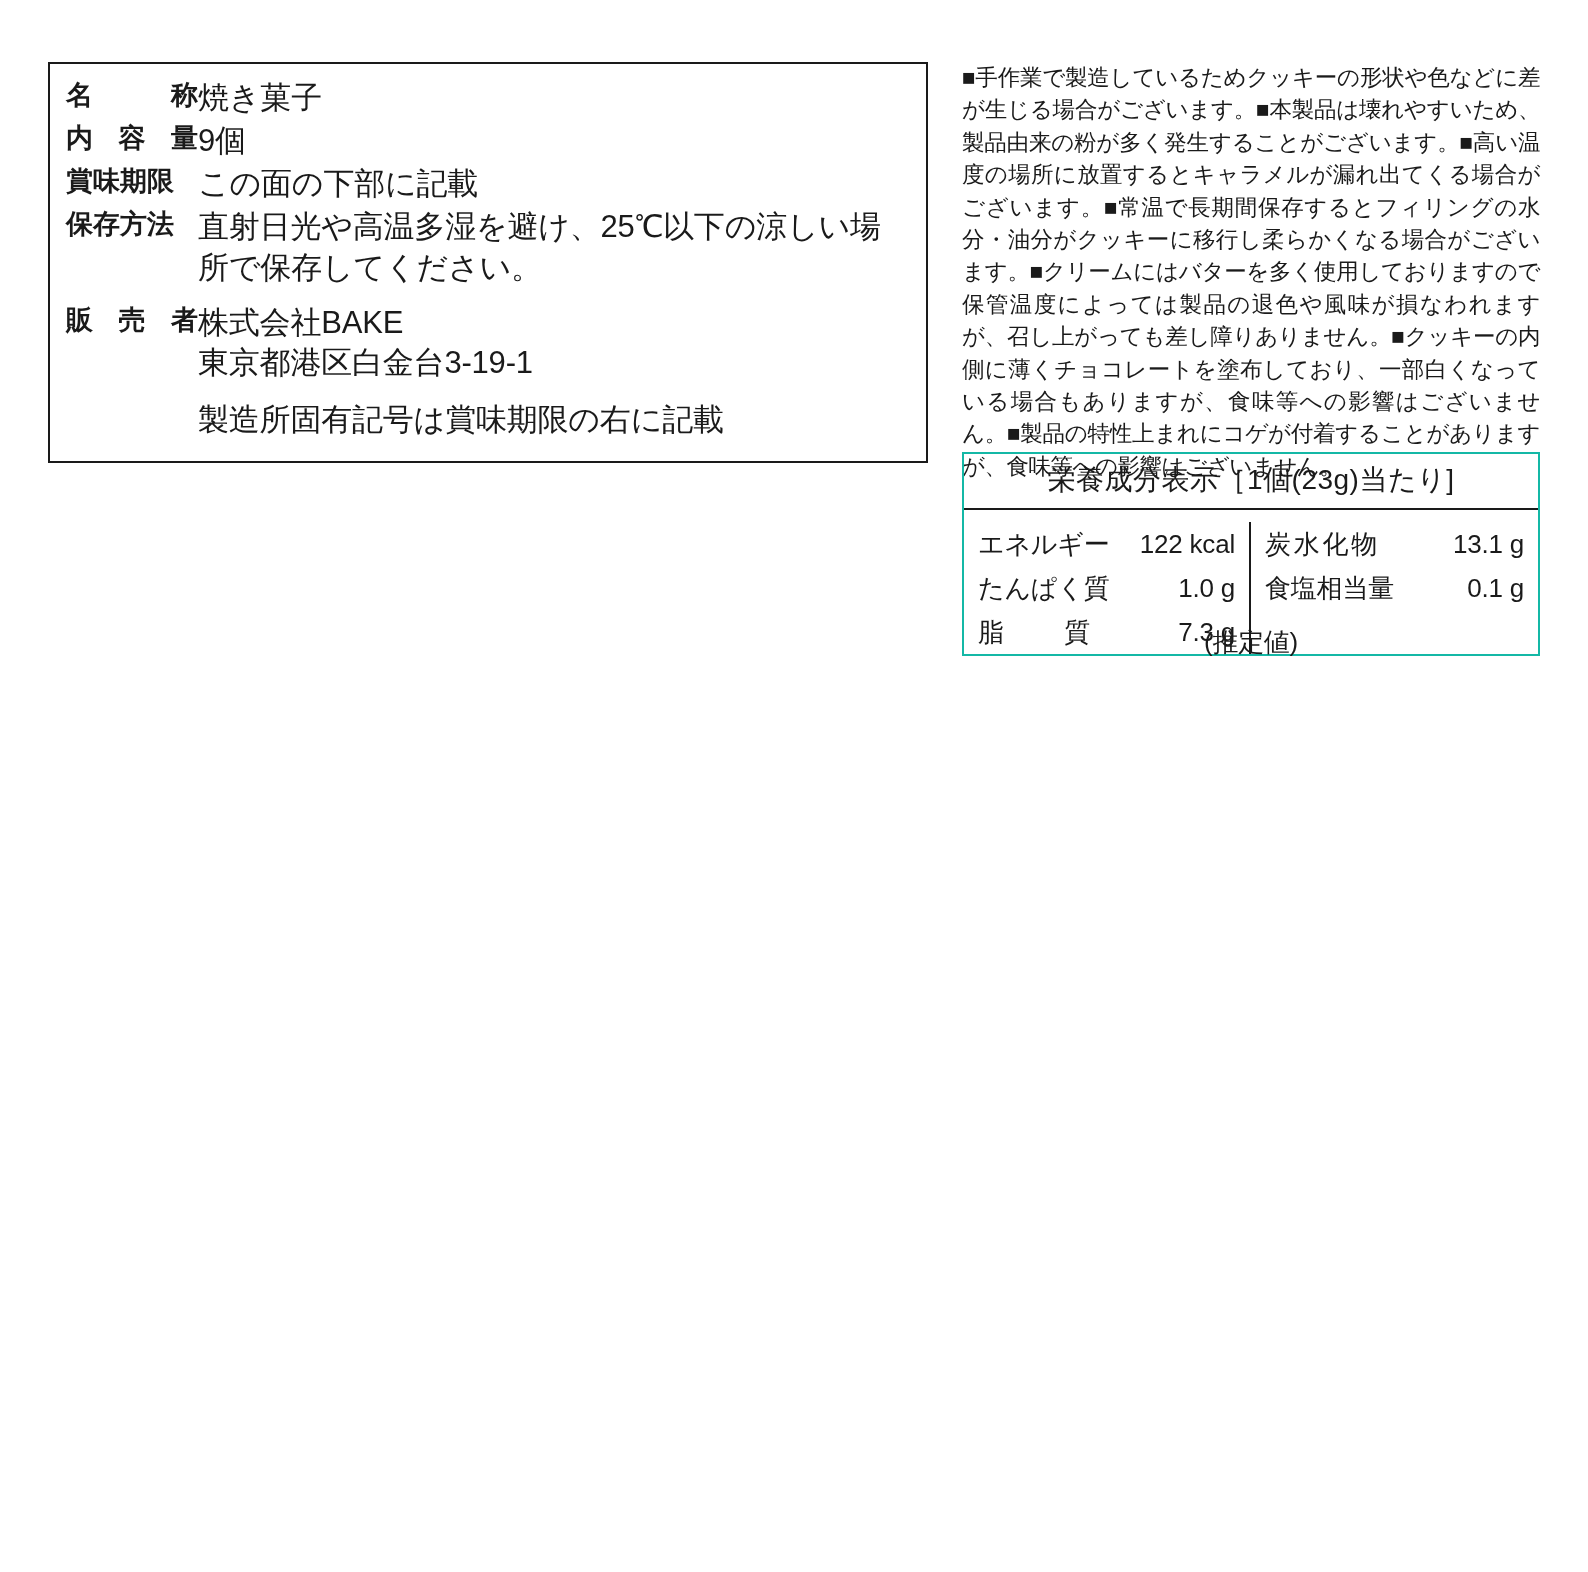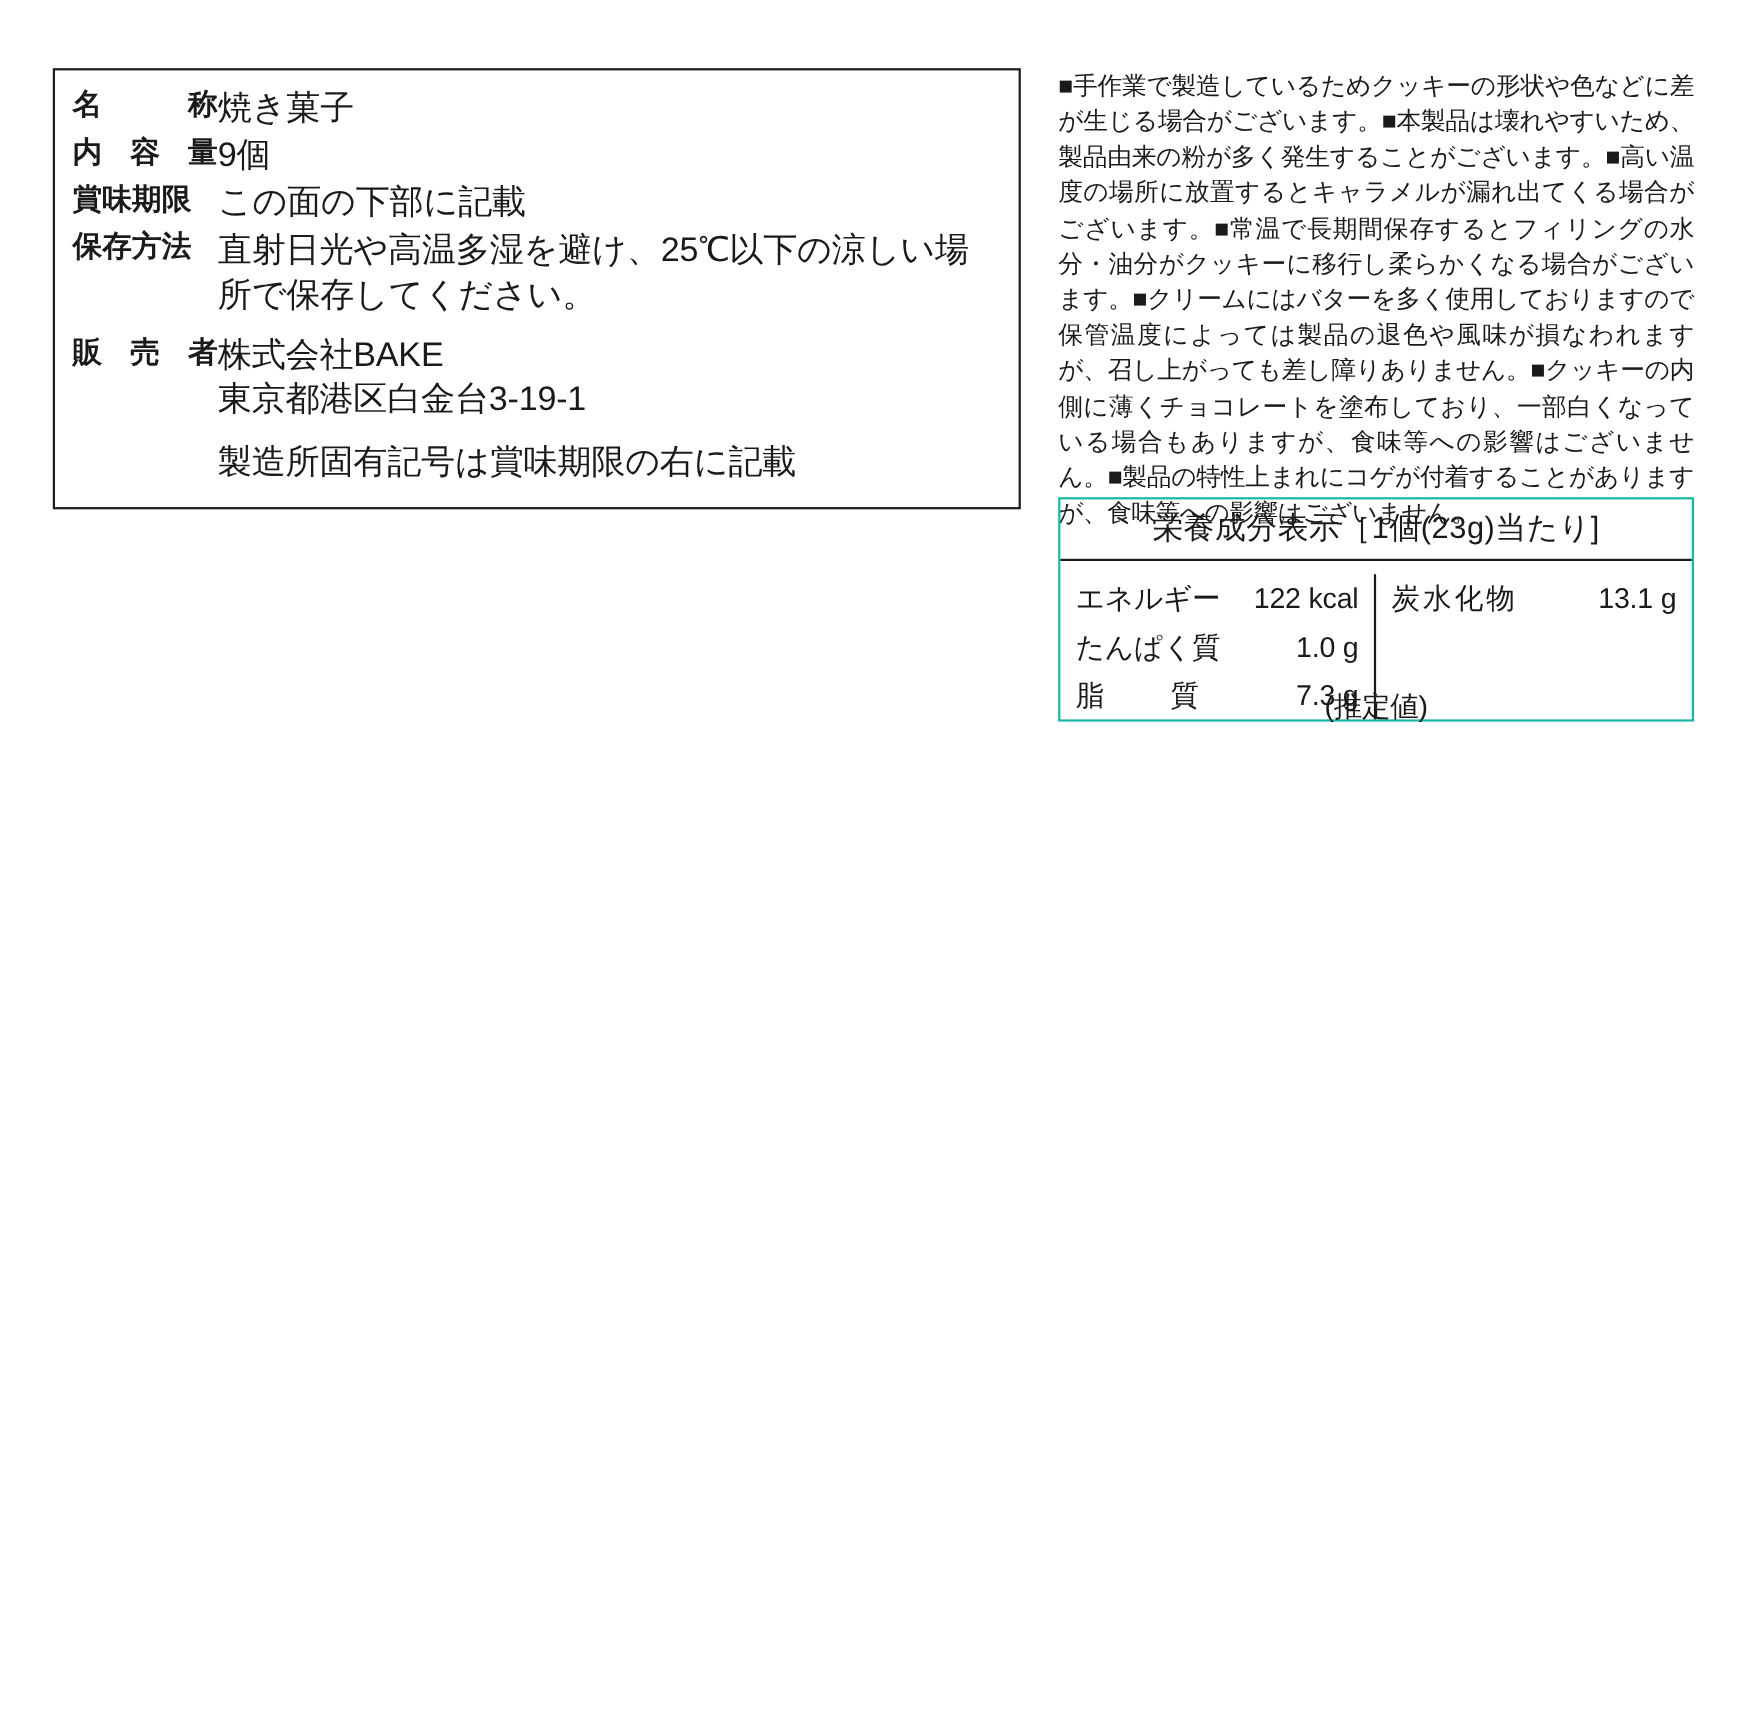--- a/index.html
+++ b/index.html
@@ -203,19 +203,23 @@
     <div class="nutri-col">
       <div class="nutri-line">
         <span class="nutri-name spread">
           <span>炭</span>
             <span>水</span>
             <span>化</span>
             <span>物</span>
         </span>
         <span class="nutri-val">13.1 g</span>
       </div>
+      <div class="nutri-line">
+        <span class="nutri-name">食塩相当量</span>
+        <span class="nutri-val">0.1 g</span>
+      </div>
       <div class="nutri-spacer"></div>
     </div>
 
   </div>
 </div>
 
 <div class="estimate">(推定値)</div>
 
 </body></html>

